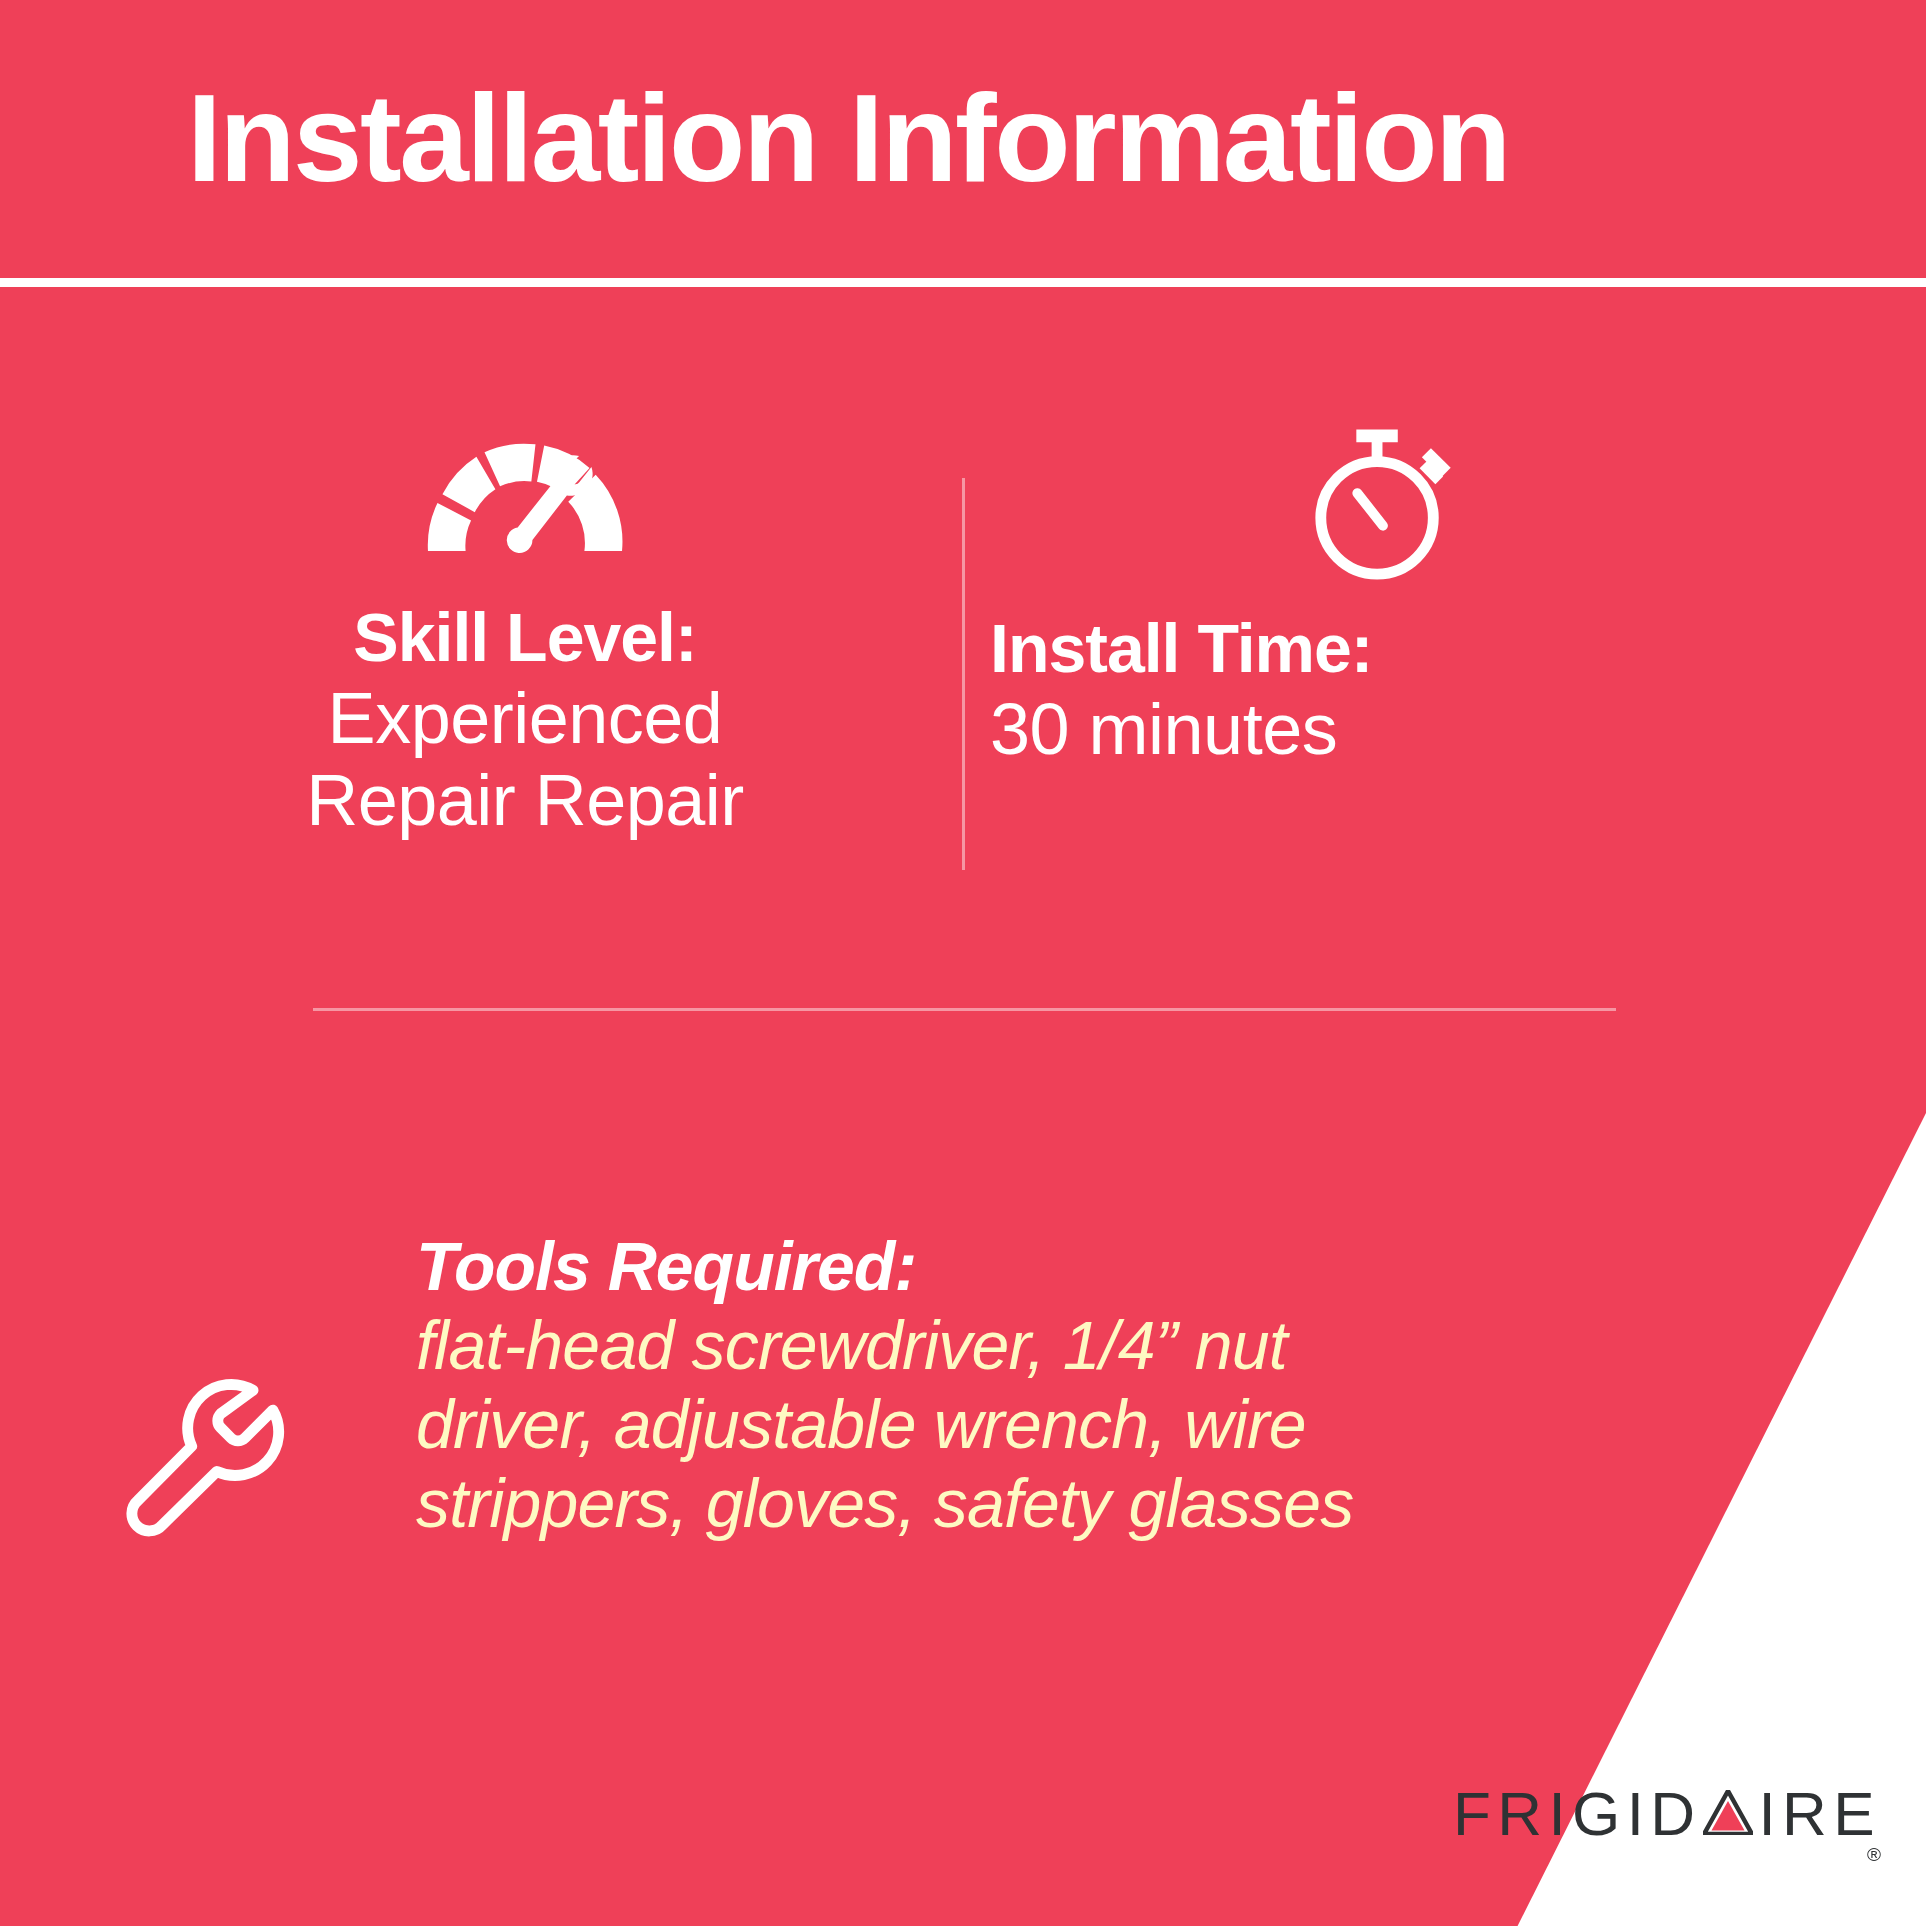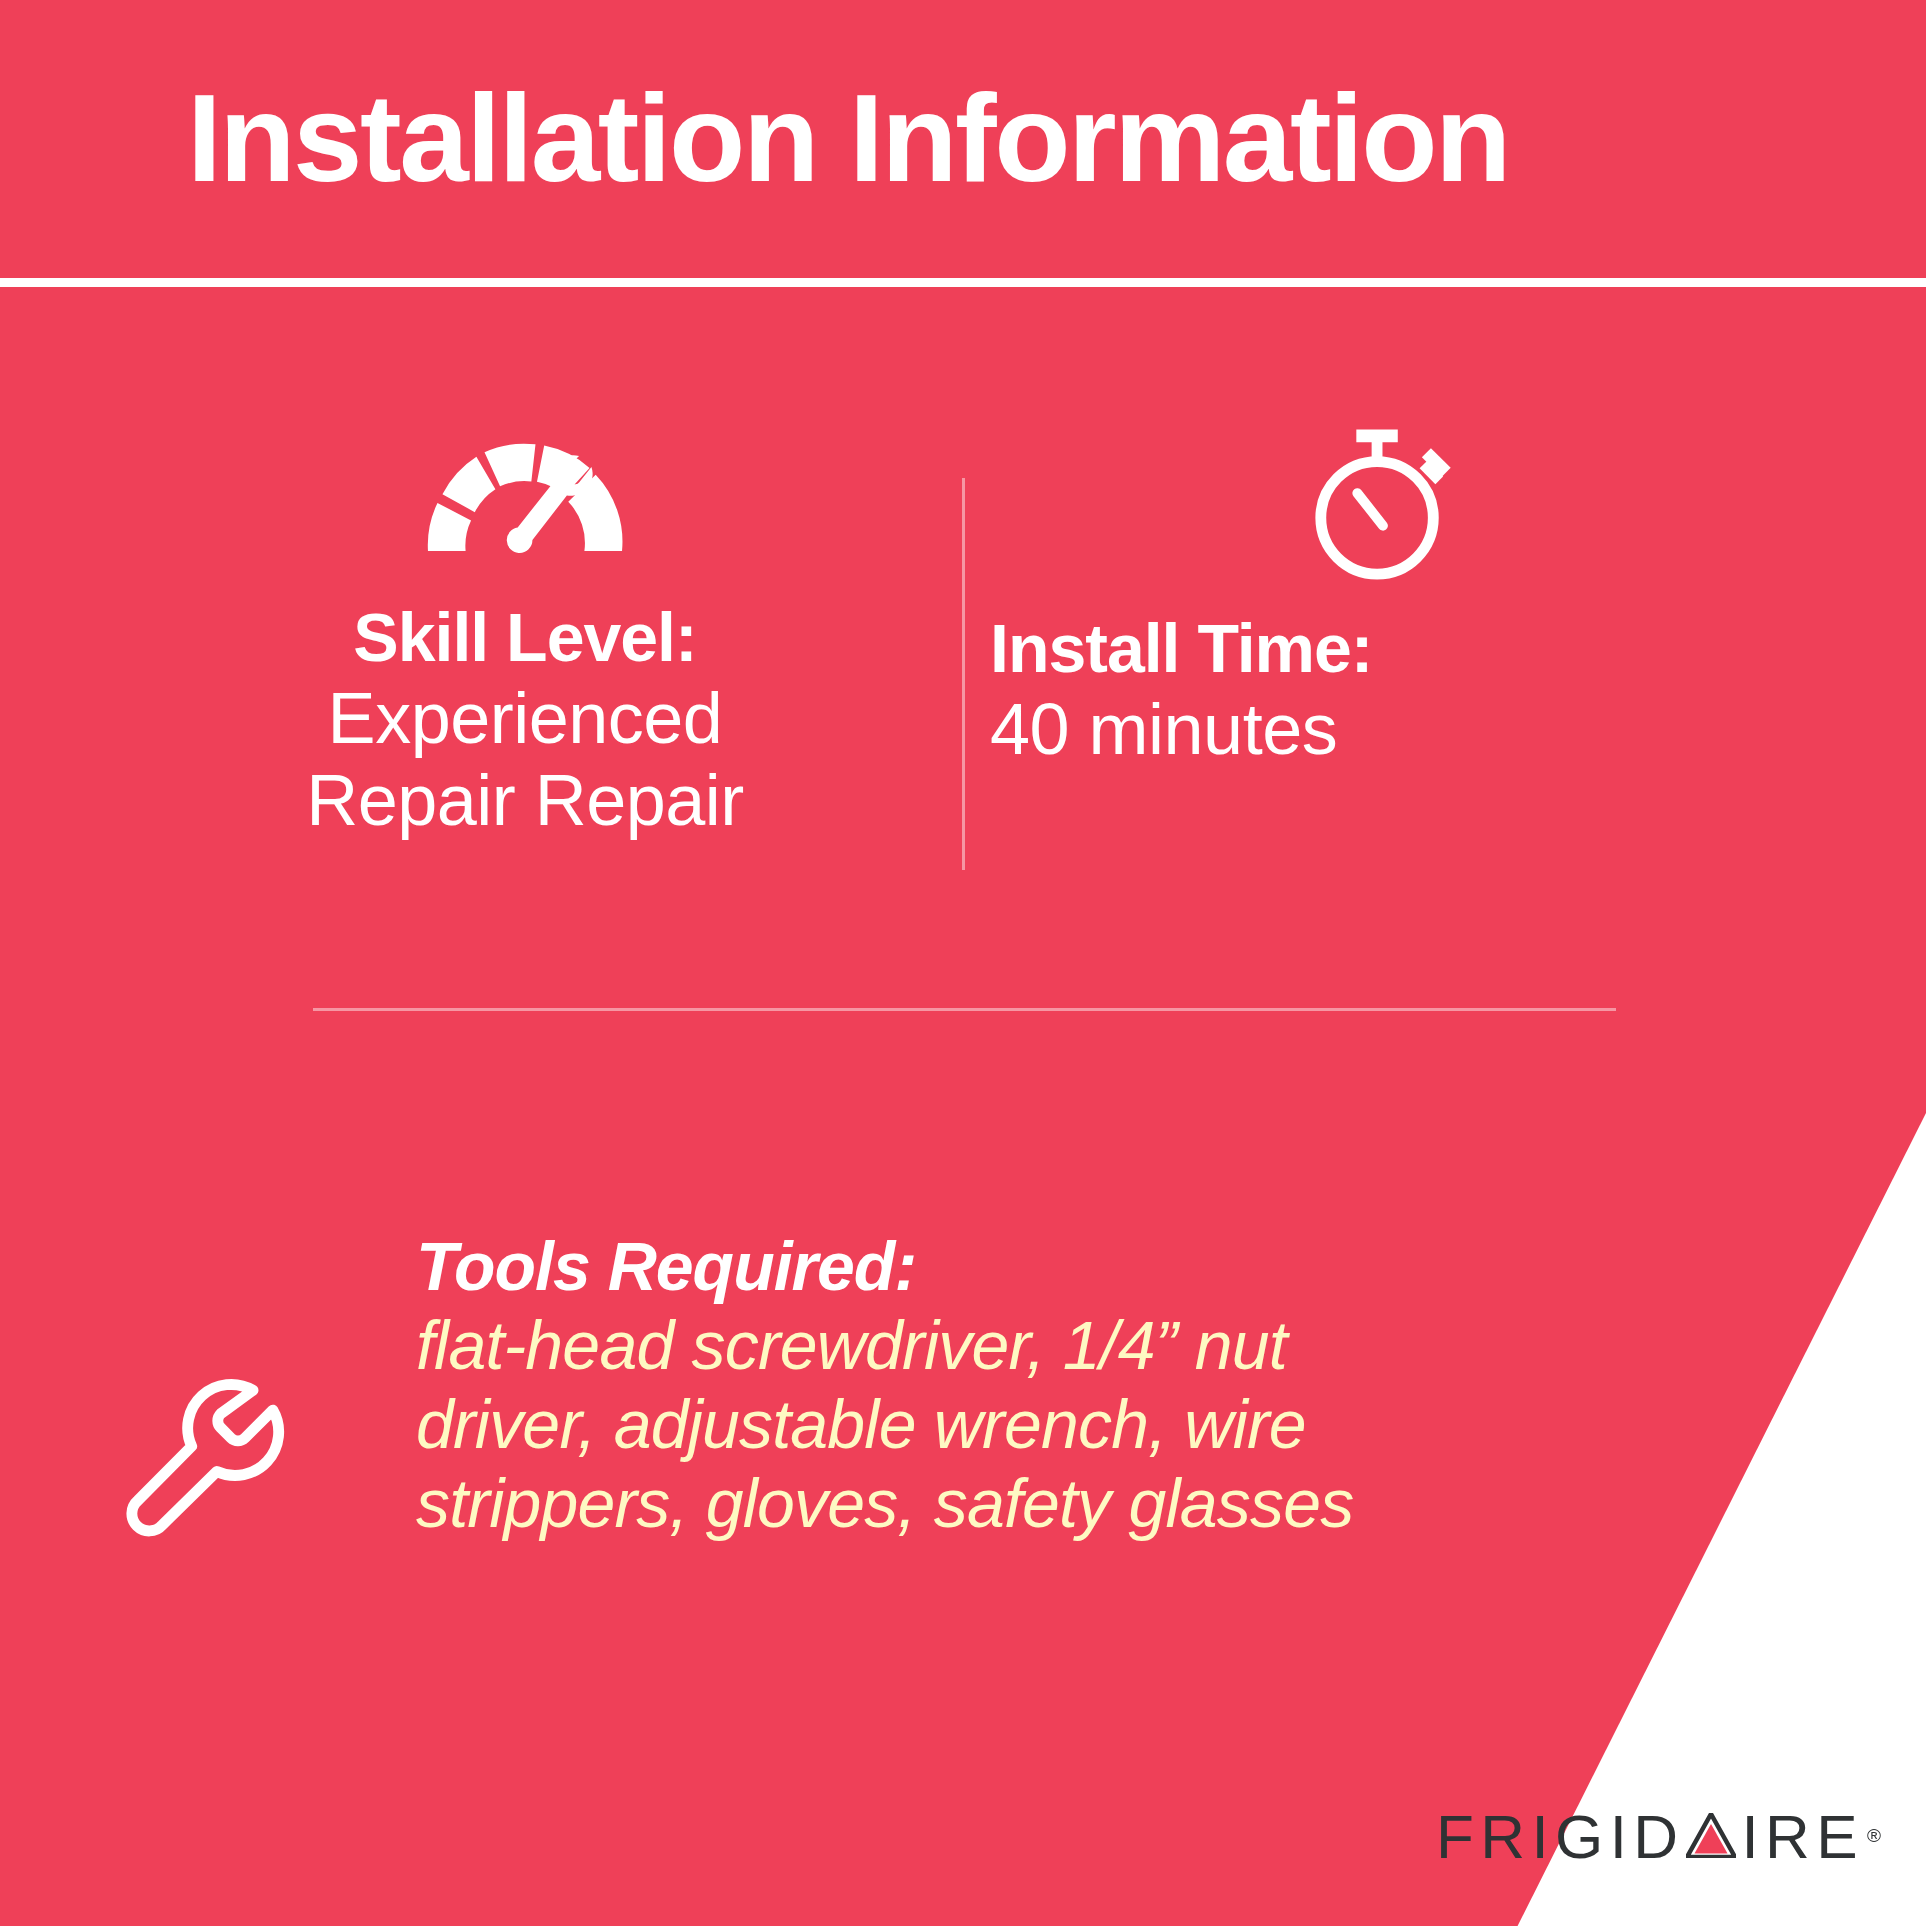--- a/index.html
+++ b/index.html
@@ -119,21 +119,22 @@
     line-height:1.165;
     letter-spacing:-0.8px;
     max-width:1049px;
   }
 
   
   #brand-logo {
     position:absolute;
     right:46px; bottom:59px;
     display:flex;
-    align-items:center;
+    align-items:flex-end;
+    flex-direction:column;
   }
   .brand-word {
     color:#2F3234;
     font-size:62px;
     font-weight:normal;
     letter-spacing:6.4px;
     line-height:1;
     display:flex;
     align-items:center;
   }
@@ -189,21 +190,21 @@
             <circle cx="72" cy="95" r="57"></circle>
             <line x1="72" y1="16" x2="72" y2="38"></line>
             <line x1="51" y1="12" x2="93" y2="12" stroke-width="13"></line>
             <line x1="119" y1="41" x2="135" y2="57"></line>
             <line x1="122" y1="29" x2="142" y2="49" stroke-width="13"></line>
             <line x1="52" y1="70" x2="78" y2="103" stroke-width="10" stroke-linecap="round"></line>
           </g>
         </svg>
       </div>
       <div class="info-heading">Install Time:</div>
-      <div class="info-body">40 minutes</div>
+      <div class="info-body">30 minutes</div>
     </div>
 
   </div>
 
   <div id="vertical-divider"></div>
   <div id="horizontal-divider"></div>
 
   <div id="tools-section">
     <div id="tools-icon-wrap">
       <svg width="188" height="188" viewBox="0 0 190 190" xmlns="http://www.w3.org/2000/svg">

